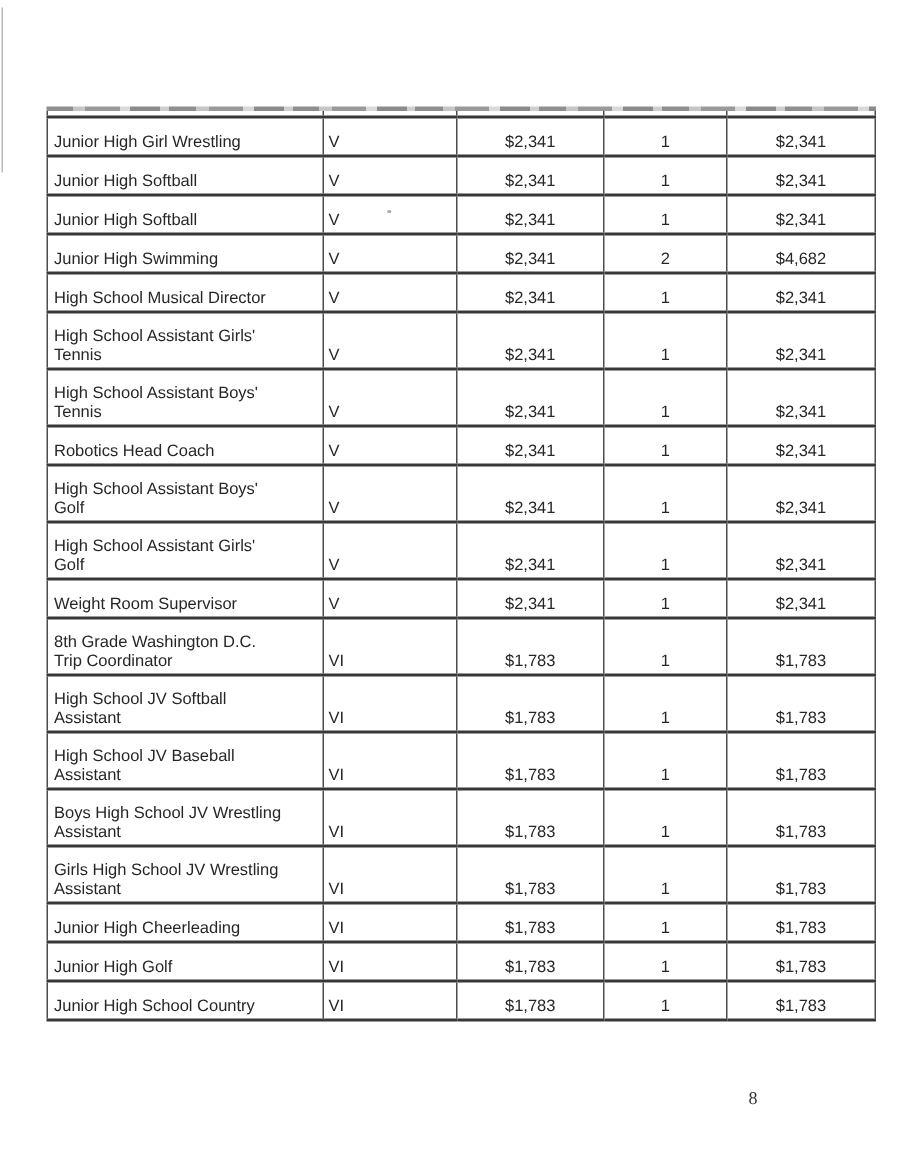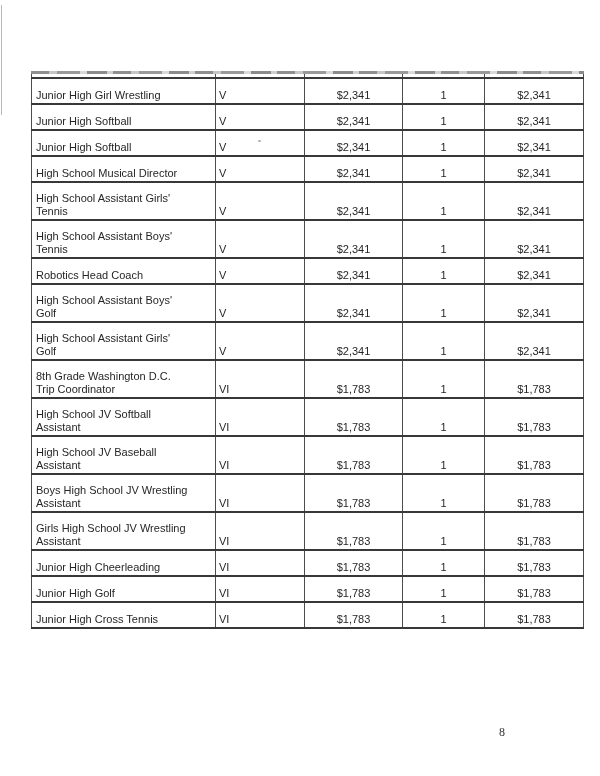--- a/index.html
+++ b/index.html
@@ -132,20 +132,27 @@
     <td class="c-tot">$2,341</td>
   </tr>
         <tr class="single">
     <td class="c-pos">Junior High Softball</td>
     <td class="c-lvl">V</td>
     <td class="c-amt">$2,341</td>
     <td class="c-cnt">1</td>
     <td class="c-tot">$2,341</td>
   </tr>
         <tr class="single">
+    <td class="c-pos">Junior High Swimming</td>
+    <td class="c-lvl">V</td>
+    <td class="c-amt">$2,341</td>
+    <td class="c-cnt">2</td>
+    <td class="c-tot">$4,682</td>
+  </tr>
+        <tr class="single">
     <td class="c-pos">High School Musical Director</td>
     <td class="c-lvl">V</td>
     <td class="c-amt">$2,341</td>
     <td class="c-cnt">1</td>
     <td class="c-tot">$2,341</td>
   </tr>
         <tr class="double">
     <td class="c-pos">High School Assistant Girls'
 Tennis</td>
     <td class="c-lvl">V</td>
@@ -177,20 +184,27 @@
     <td class="c-tot">$2,341</td>
   </tr>
         <tr class="double">
     <td class="c-pos">High School Assistant Girls'
 Golf</td>
     <td class="c-lvl">V</td>
     <td class="c-amt">$2,341</td>
     <td class="c-cnt">1</td>
     <td class="c-tot">$2,341</td>
   </tr>
+        <tr class="single">
+    <td class="c-pos">Weight Room Supervisor</td>
+    <td class="c-lvl">V</td>
+    <td class="c-amt">$2,341</td>
+    <td class="c-cnt">1</td>
+    <td class="c-tot">$2,341</td>
+  </tr>
         <tr class="double">
     <td class="c-pos">8th Grade Washington D.C.
 Trip Coordinator</td>
     <td class="c-lvl">VI</td>
     <td class="c-amt">$1,783</td>
     <td class="c-cnt">1</td>
     <td class="c-tot">$1,783</td>
   </tr>
         <tr class="double">
     <td class="c-pos">High School JV Softball
@@ -232,21 +246,21 @@
     <td class="c-tot">$1,783</td>
   </tr>
         <tr class="single">
     <td class="c-pos">Junior High Golf</td>
     <td class="c-lvl">VI</td>
     <td class="c-amt">$1,783</td>
     <td class="c-cnt">1</td>
     <td class="c-tot">$1,783</td>
   </tr>
         <tr class="single">
-    <td class="c-pos">Junior High Cross Tennis</td>
+    <td class="c-pos">Junior High School Country</td>
     <td class="c-lvl">VI</td>
     <td class="c-amt">$1,783</td>
     <td class="c-cnt">1</td>
     <td class="c-tot">$1,783</td>
   </tr>
       </tbody>
   </table>
 
   <div class="page-number">8</div>
 

